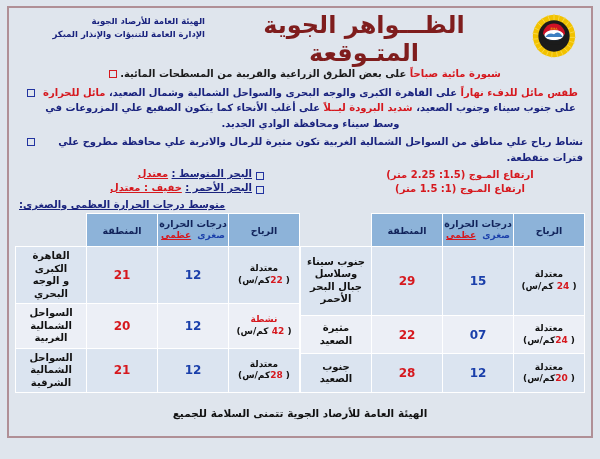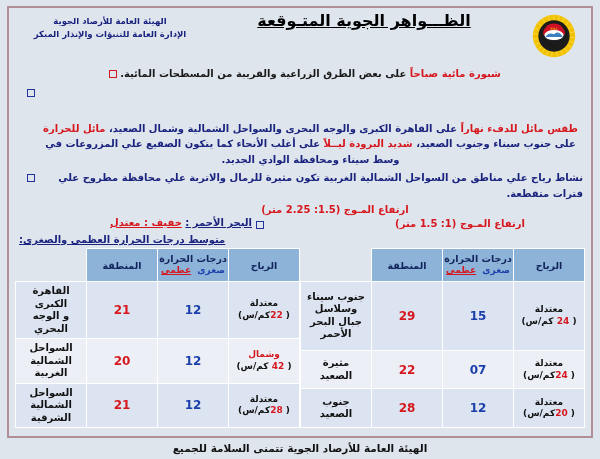--- a/index.html
+++ b/index.html
@@ -34,40 +34,38 @@
   .header {
     position: relative;
     height: 56px;
     display: flex;
     align-items: flex-start;
     justify-content: space-between;
     padding: 3px 6px 0 6px;
     box-sizing: border-box;
   }
   .agency-lines {
-    text-align: center;
     color: #1a237e;
     font-weight: bold;
     line-height: 1.5;
     padding-top: 4px;
     width: 190px;
   }
   .agency-lines div { font-size: 8.5px; letter-spacing: 0; }
   .title-block {
     text-align: center;
     flex: 1;
     padding-top: 1px;
   }
   .main-title {
-    font-size: 16px;
-    font-weight: bold;
-    color: #000000;
+    font-size: 24px;
+    font-weight: bold;
+    color: #7f1d1d;
     letter-spacing: 0.5px;
     line-height: 1.15;
-    text-decoration: underline;
   }
   .sub-date {
     font-size: 14px;
     font-weight: bold;
     color: #d6181e;
     line-height: 1.3;
     margin-top: 1px;
   }
   .logo-wrap {
     width: 62px;
@@ -99,21 +97,21 @@
     font-size: 10px;
     font-weight: bold;
     line-height: 1.55;
     color: #1a237e;
   }
   .red { color: #d6181e; }
   .blue { color: #1a237e; }
   .black { color: #1a1a1a; }
   .b1 { justify-content: center; }
   .b1 .btext { text-align: center; }
-  .b2 .btext { text-align: center; margin-top: 36px; }
+  .b2 .btext { text-align: center; }
   .b3 { justify-content: center; }
   
   .sea-row {
     display: flex;
     align-items: center;
     padding: 0 8px;
     margin-bottom: 2px;
   }
   .sea-left {
     display: flex;
@@ -291,20 +289,27 @@
       </div>
       <div class="bline b3">
         <div class="btext" id="bul-2"><span class="blue">نشاط رياح علي مناطق من السواحل الشمالية الغربية تكون مثيرة للرمال والاتربة علي محافظة مطروح علي فترات متقطعة.</span></div>
         <div class="sq"></div>
       </div>
     </div>
 
     <div>
       <div class="sea-row">
         <div class="sea-wave">ارتفاع المـوج (1.5: 2.25 متر)</div>
+        <div class="sea-left">
+          <div class="sq"></div>
+          <div class="sea-label">
+            <span class="u">البحر المتوسط :</span>
+            <span class="sea-val">معتدل</span>
+          </div>
+        </div>
       </div>
       <div class="sea-row">
         <div class="sea-wave">ارتفاع المـوج (1: 1.5 متر)</div>
         <div class="sea-left">
           <div class="sq"></div>
           <div class="sea-label">
             <span class="u">البحر الأحمر :</span>
             <span class="sea-val">خفيف : معتدل</span>
           </div>
         </div>
@@ -378,21 +383,21 @@
               <td class="wind">
                 <div class="w-state">معتدلة</div>
                 <div class="w-speed"><span>( </span><span class="num">22</span><span>كم/س)</span></div>
               </td>
               <td class="tmin">12</td>
               <td class="tmax">21</td>
               <td class="region">القاهرة الكبرى<br>و الوجه البحري</td>
             </tr>
             <tr>
               <td class="wind">
-                <div class="w-state active">وشمال</div>
+                <div class="w-state active">نشطة</div>
                 <div class="w-speed"><span>( </span><span class="num">42</span><span> كم/س)</span></div>
               </td>
               <td class="tmin">12</td>
               <td class="tmax">20</td>
               <td class="region">السواحل الشمالية الغربية</td>
             </tr>
             <tr>
               <td class="wind">
                 <div class="w-state">معتدلة</div>
                 <div class="w-speed"><span>( </span><span class="num">28</span><span>كم/س)</span></div>

